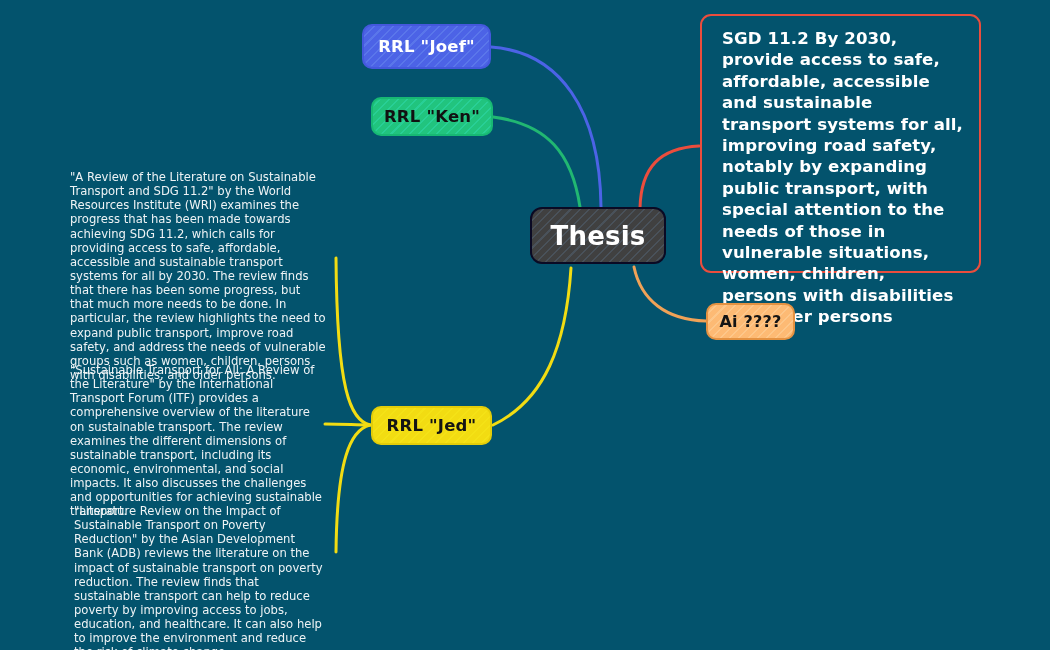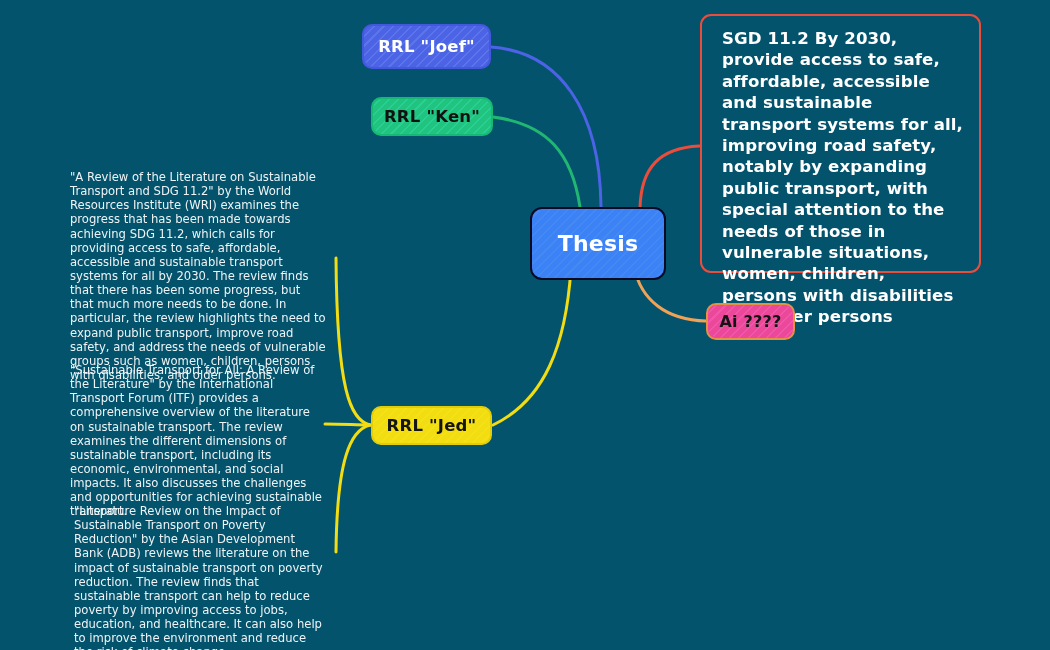--- a/index.html
+++ b/index.html
@@ -76,25 +76,25 @@
     font-size: 16.5px;
   }
   #node-ken {
     left: 371px; top: 97px; width: 122px; height: 39px;
     background: #21c47e;
     border: 2.5px solid #17b873;
     color: #111111;
     font-size: 16.5px;
   }
   #node-thesis {
-    left: 530px; top: 207px; width: 136px; height: 73px;
-    background: #3b82f6;
+    left: 530px; top: 207px; width: 136px; height: 57px;
+    background: #404040;
     border: 2.5px solid #0a0a24;
     color: #ffffff;
-    font-size: 22px;
+    font-size: 26px;
     border-radius: 12px;
   }
   #node-thesis::after {
     border-radius: 12px;
     background-image: repeating-linear-gradient(
       -45deg,
       rgba(120,170,220,0) 0px,
       rgba(120,170,220,0) 5px,
       rgba(120,170,220,.30) 5px,
       rgba(120,170,220,.30) 6.5px
@@ -104,21 +104,21 @@
   }
   #node-jed {
     left: 371px; top: 406px; width: 121px; height: 39px;
     background: #f2dc12;
     border: 2.5px solid #e3cd09;
     color: #141414;
     font-size: 16.5px;
   }
   #node-ai {
     left: 706px; top: 303px; width: 89px; height: 37px;
-    background: #ec4899;
+    background: #fdba74;
     border: 2.5px solid #e49242;
     color: #141414;
     font-size: 16px;
   }
 
   
   #sdg-box {
     position: absolute;
     left: 700px; top: 14px;
     width: 281px; height: 259px;

